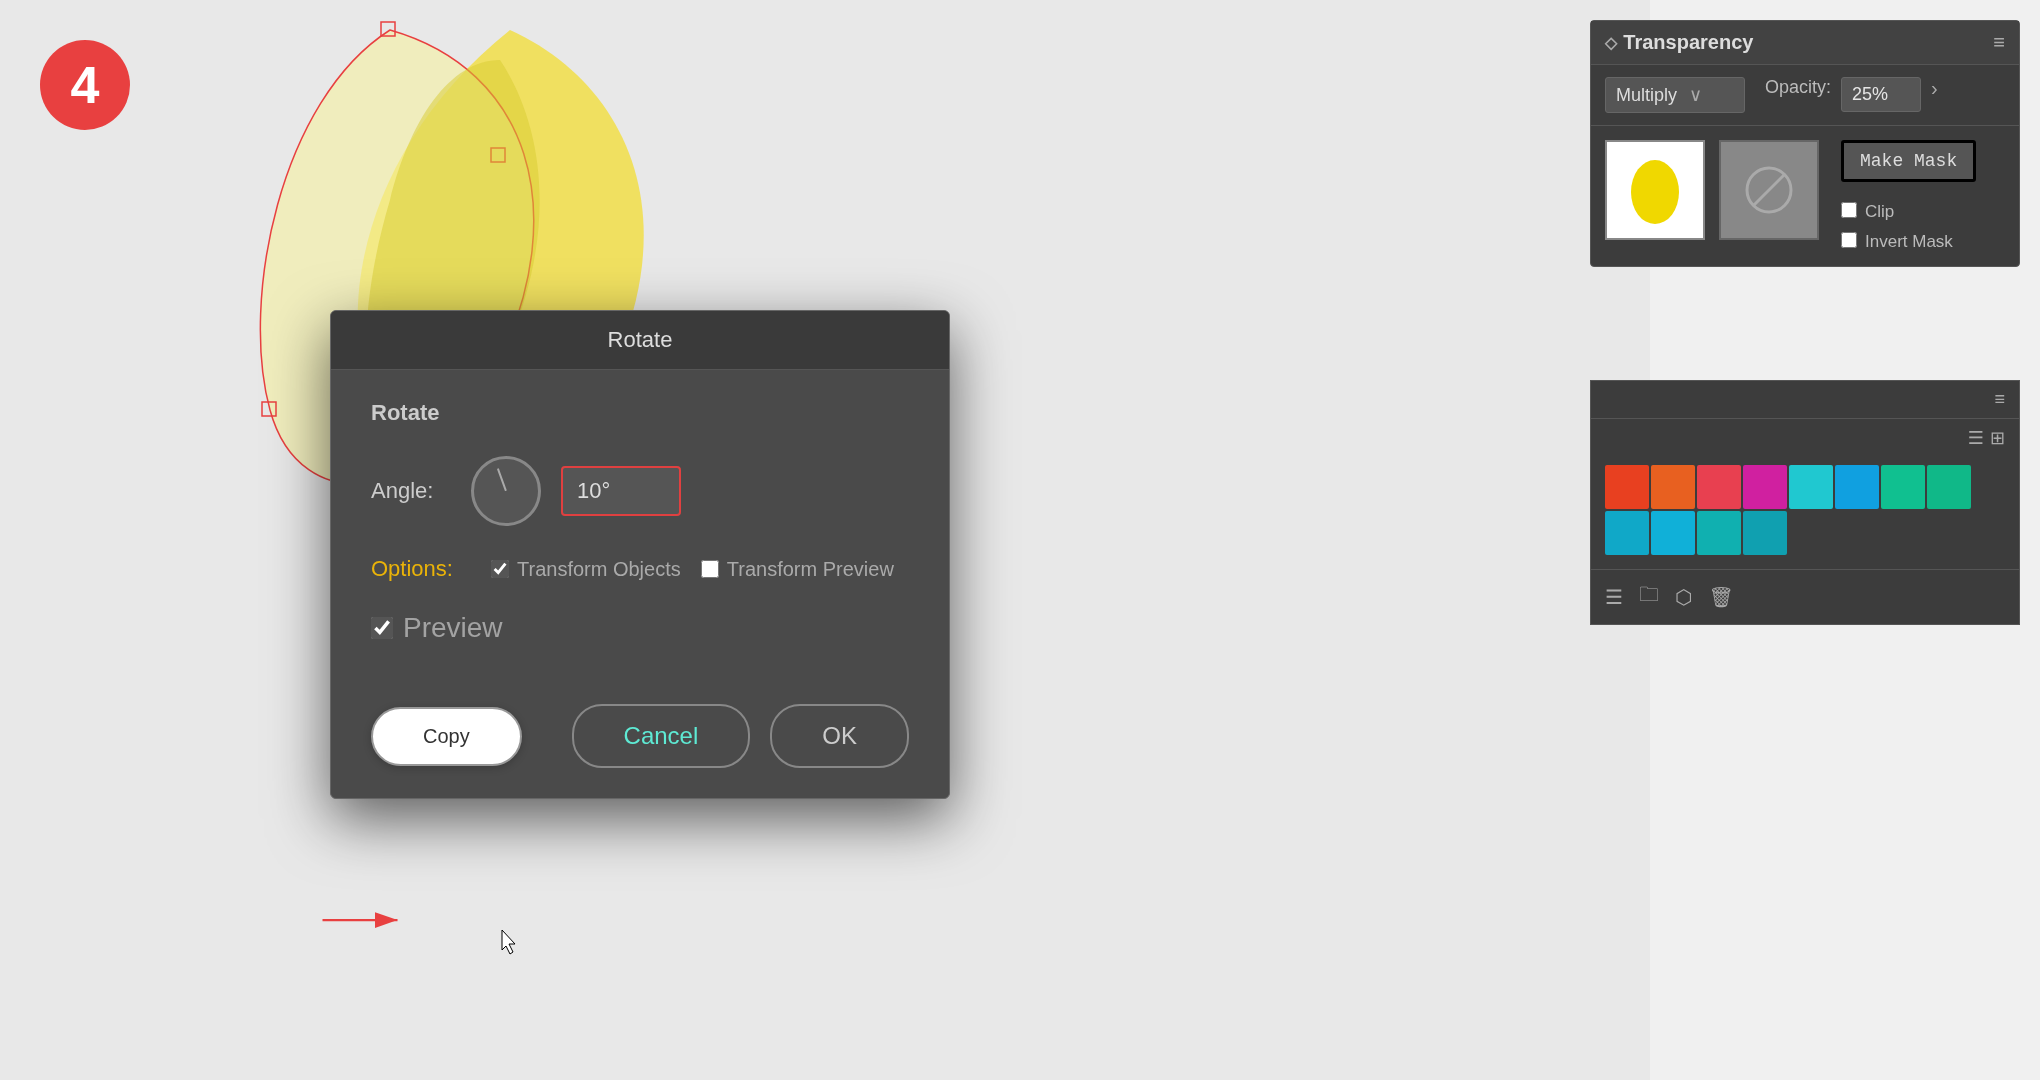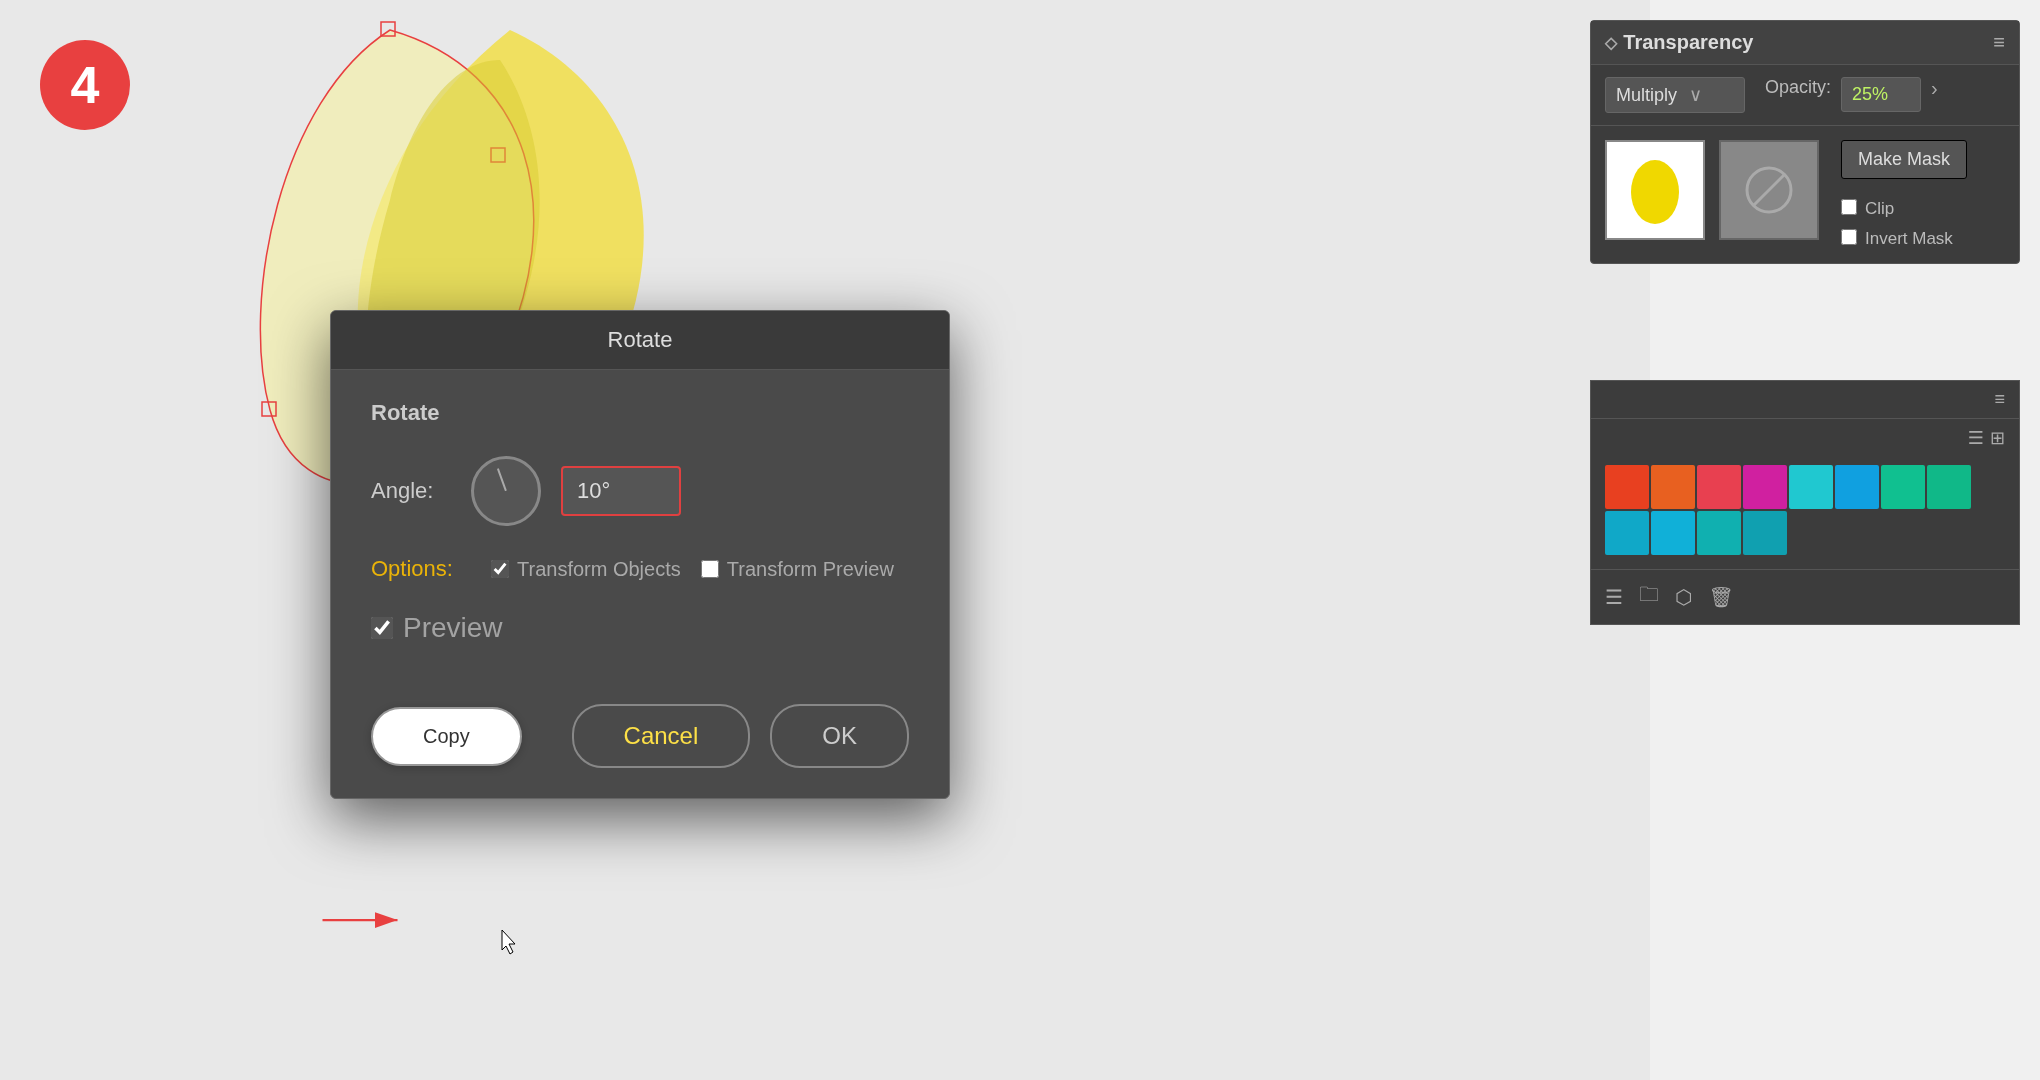--- a/index.html
+++ b/index.html
@@ -111,21 +111,21 @@
     .opacity-label {
       color: #bbb;
       font-size: 18px;
       margin-left: 10px;
     }
 
     .opacity-input {
       background: #555;
       border: 1px solid #666;
       border-radius: 3px;
-      color: #bef264;
+      color: #e5e5e5;
       padding: 6px 10px;
       font-size: 18px;
       width: 80px;
     }
 
     .opacity-arrow {
       color: #aaa;
       font-size: 20px;
       cursor: pointer;
     }
@@ -154,27 +154,28 @@
       background: #888;
       border: 2px solid #666;
       display: flex;
       align-items: center;
       justify-content: center;
       flex-shrink: 0;
     }
 
     .make-mask-btn {
       background: #555;
-      border: 1px solid #000000;
+      border: 3px solid #000000;
       border-radius: 3px;
       color: #ddd;
       padding: 8px 16px;
       font-size: 18px;
       cursor: pointer;
       white-space: nowrap;
+      font-family: Liberation Mono, monospace;
     }
 
     .mask-options {
       display: flex;
       flex-direction: column;
       gap: 10px;
       margin-top: 8px;
     }
 
     .mask-option {
@@ -405,21 +406,21 @@
       font-size: 20px;
       cursor: pointer;
       font-weight: 500;
       box-shadow: 0 2px 8px rgba(0,0,0,0.2);
     }
 
     .btn-cancel {
       background: transparent;
       border: 2px solid #888;
       border-radius: 30px;
-      color: #fde047;
+      color: #5eead4;
       padding: 16px 50px;
       font-size: 24px;
       cursor: pointer;
       margin-left: auto;
     }
 
     .btn-ok {
       background: transparent;
       border: 2px solid #888;
       border-radius: 30px;

